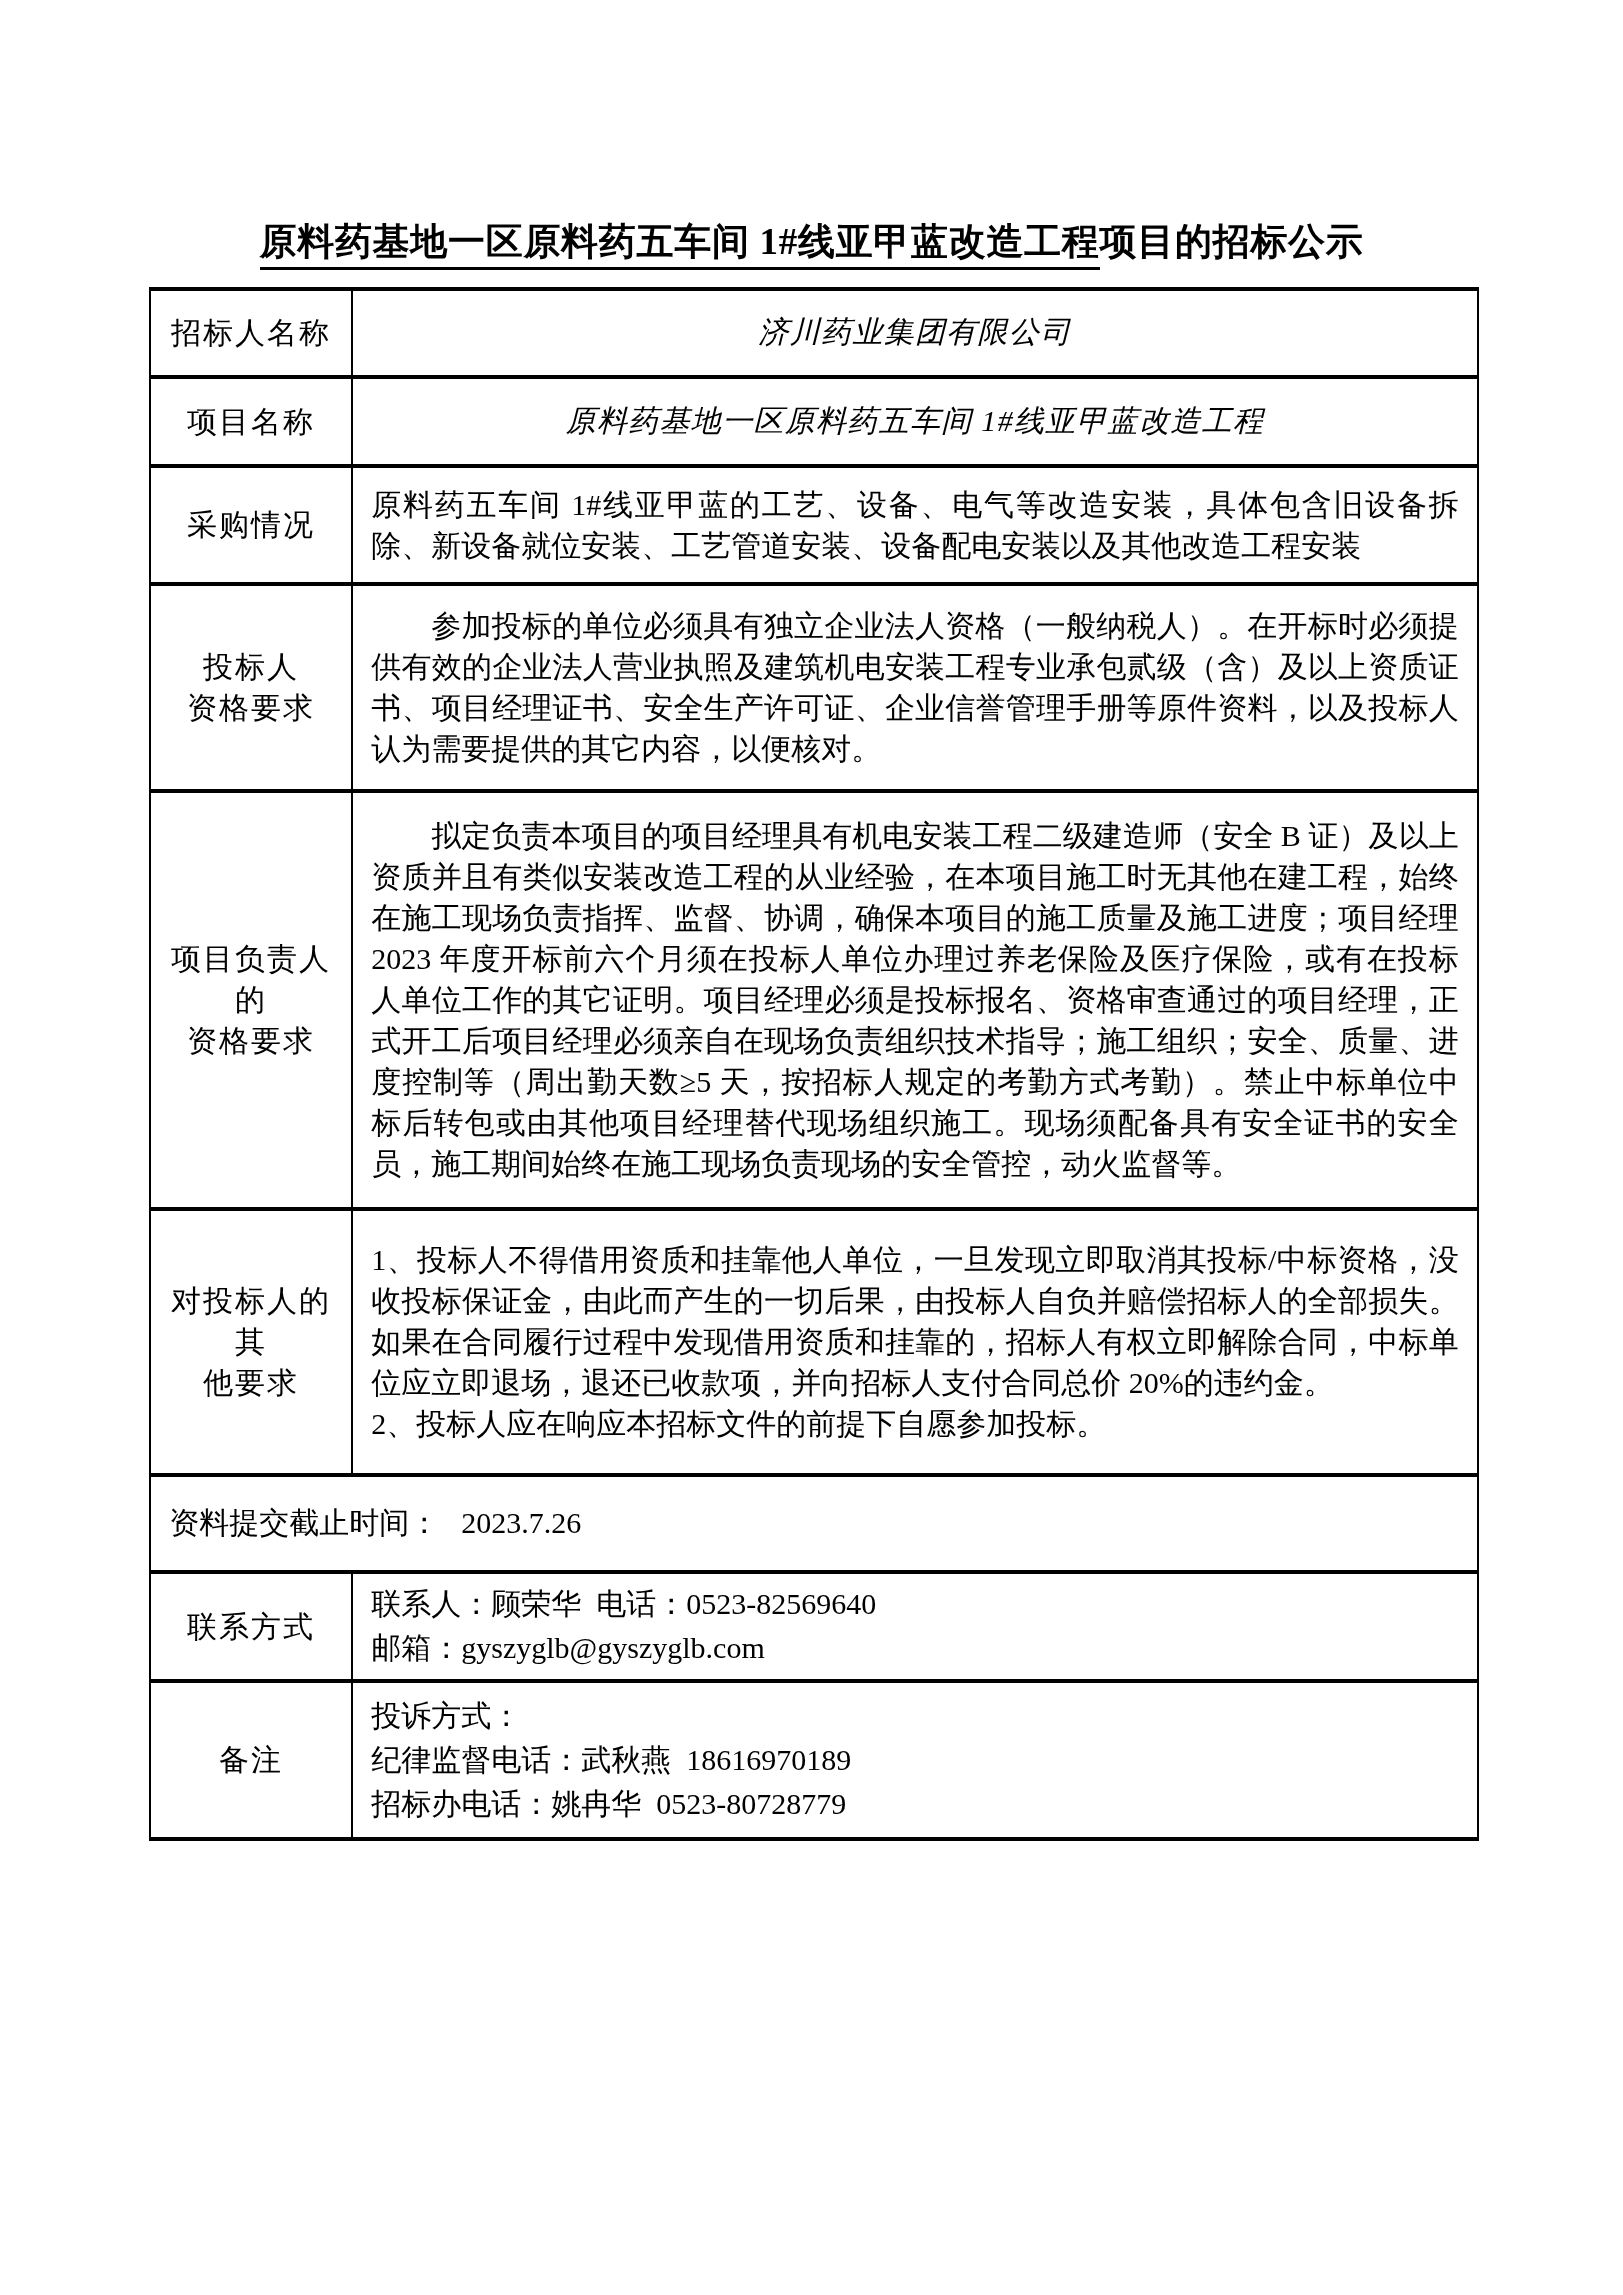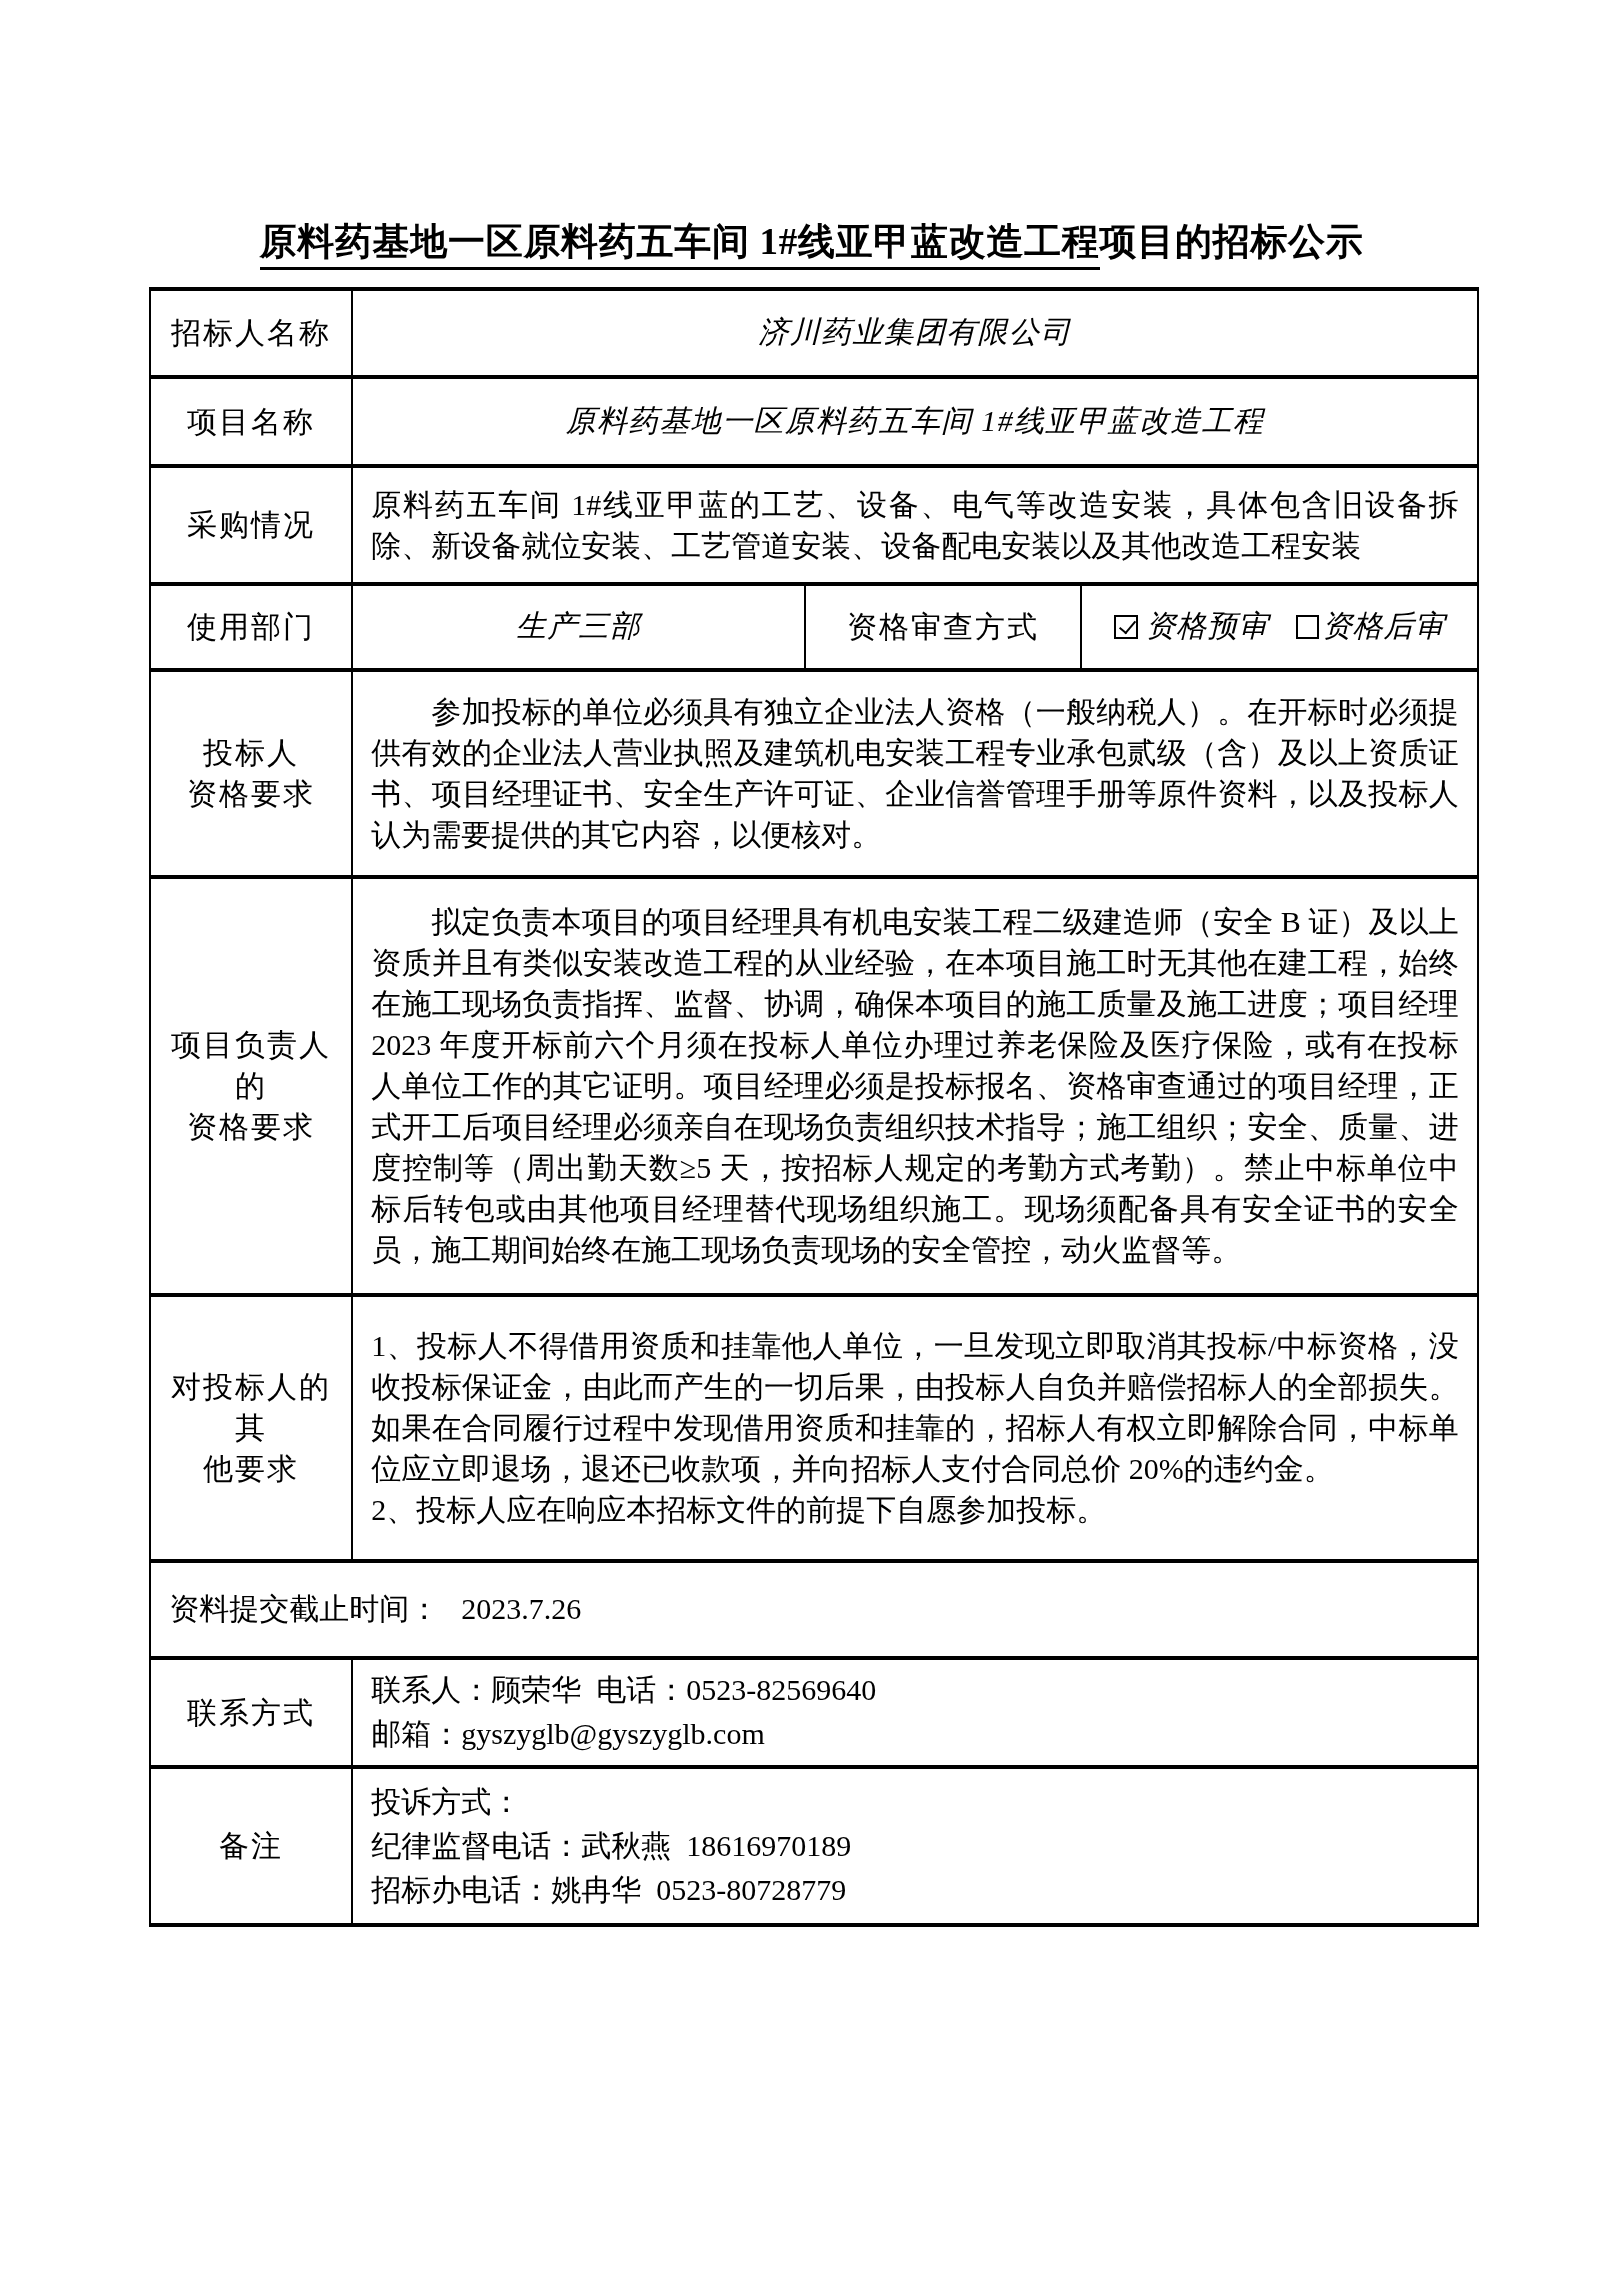--- a/index.html
+++ b/index.html
@@ -121,28 +121,20 @@
   <tr class="r-project">
     <td class="label">项目名称</td>
     <td class="center" colspan="3">原料药基地一区原料药五车间 1#线亚甲蓝改造工程</td>
   </tr>
 
   <tr class="r-procure">
     <td class="label">采购情况</td>
     <td class="para" colspan="3">原料药五车间 1#线亚甲蓝的工艺、设备、电气等改造安装，具体包含旧设备拆除、新设备就位安装、工艺管道安装、设备配电安装以及其他改造工程安装</td>
   </tr>
 
-  <tr class="r-dept">
-    <td class="label">使用部门</td>
-    <td class="center">生产三部</td>
-    <td class="label">资格审查方式</td>
-    <td class="center">
-      <span class="cb-group"><span class="cb checked"></span><span class="cb-text">资格预审</span></span><span class="cb-group gap-l"><span class="cb"></span><span class="cb-text-tight">资格后审</span></span>
-    </td>
-  </tr>
 
 
 
   <tr class="r-bidderq">
     <td class="label">投标人
 资格要求</td>
     <td class="para indent" colspan="3">参加投标的单位必须具有独立企业法人资格（一般纳税人）。在开标时必须提供有效的企业法人营业执照及建筑机电安装工程专业承包贰级（含）及以上资质证书、项目经理证书、安全生产许可证、企业信誉管理手册等原件资料，以及投标人认为需要提供的其它内容，以便核对。</td>
   </tr>
 
   <tr class="r-pmq">

